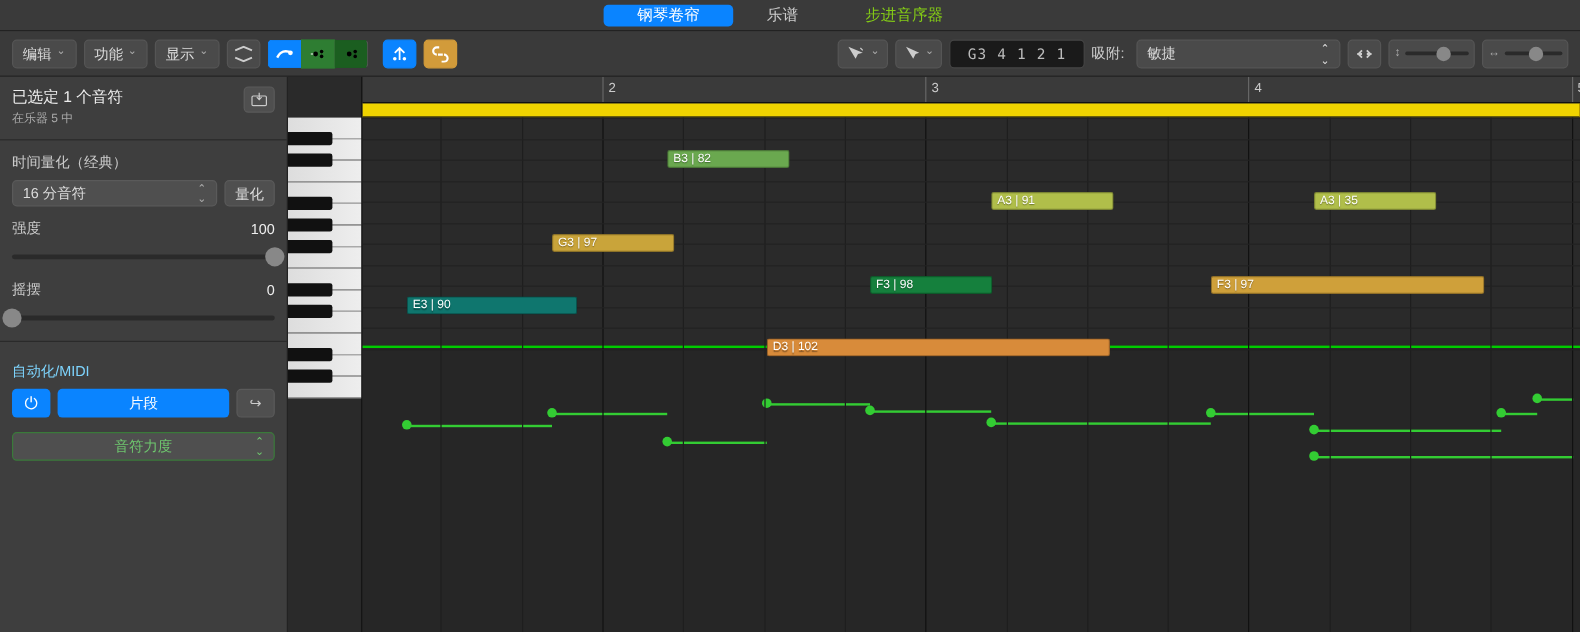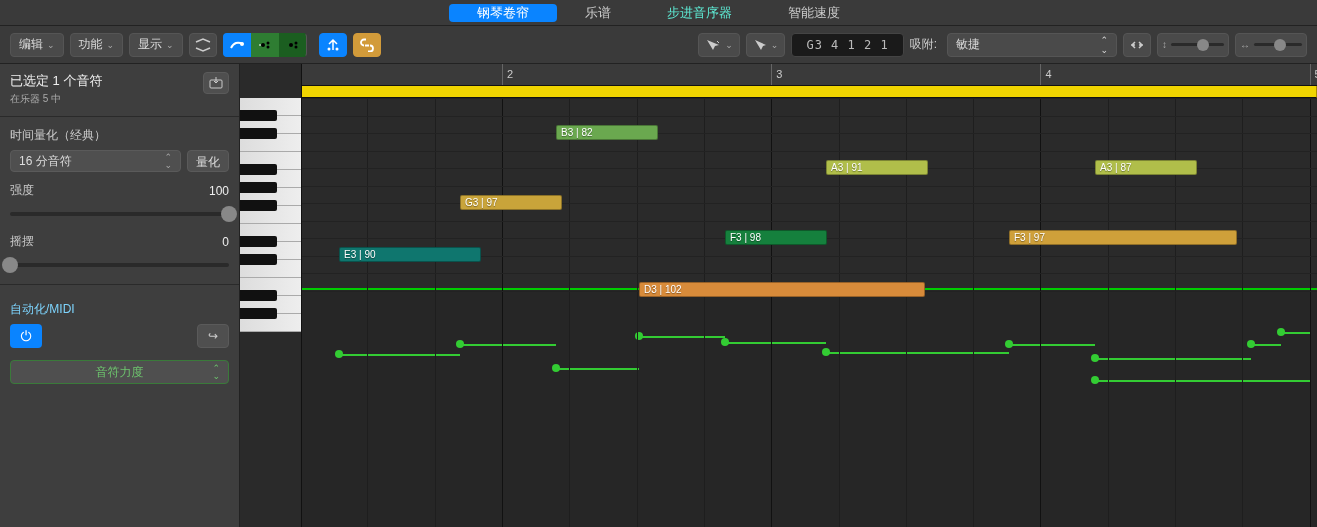--- a/index.html
+++ b/index.html
@@ -2,25 +2,25 @@
 <html><head>
 <meta charset="utf-8">
 <style>
   * { box-sizing: border-box; margin: 0; padding: 0; font-family: -apple-system, "Helvetica Neue", Arial, sans-serif; }
   body { width: 1317px; height: 527px; background: #2a2a2a; color: #ccc; font-size: 12px; overflow: hidden; position: relative; }
 
   
   .topbar { height: 26px; background: #3a3a3a; display: flex; align-items: center; justify-content: center; gap: 0; border-bottom: 1px solid #222; }
   .top-tab { padding: 0 28px; font-size: 13px; color: #ccc; border-radius: 4px; }
   .top-tab.active { background: #0a84ff; color: #fff; }
-  .top-tab.disabled { color: #5eead4; }
+  .top-tab.disabled { color: #84cc16; }
 
   
   .toolbar { height: 38px; background: #3a3a3a; display: flex; align-items: center; padding: 0 10px; gap: 6px; border-bottom: 1px solid #222; }
-  .tb-btn { background: #4a4a4a; border: 1px solid #555; border-radius: 4px; padding: 3px 8px; color: #ddd; font-size: 12px; display: flex; align-items: center; gap: 4px; height: 24px; }
+  .tb-btn { background: #4a4a4a; border: 1px solid #555; border-radius: 4px; padding: 3px 8px; color: #ddd; font-size: 12px; display: flex; gap: 4px; height: 24px; }
   .tb-btn .chev { font-size: 9px; color: #aaa; }
   .tb-icon { width: 28px; height: 24px; border-radius: 4px; display: flex; align-items: center; justify-content: center; font-size: 14px; background: #4a4a4a; border: 1px solid #555; }
   .tb-icon svg { width: 16px; height: 14px; }
   .tb-group { display: flex; gap: 0; }
   .tb-group .tb-icon { border-radius: 0; border-right: none; }
   .tb-group .tb-icon:first-child { border-radius: 4px 0 0 4px; }
   .tb-group .tb-icon:last-child { border-radius: 0 4px 4px 0; border-right: 1px solid #555; }
   .tb-icon.blue { background: #0a84ff; border-color: #0a84ff; color: #fff; }
   .tb-icon.green1 { background: #2e7d32; border-color: #2e7d32; color: #fff; }
   .tb-icon.green2 { background: #1b5e20; border-color: #1b5e20; color: #fff; }
@@ -79,21 +79,20 @@
   .noselect { user-select: none; }
   .flexcol { display:flex; flex-direction:column; }
 </style>
 </head>
 <body class="noselect">
 
 <div class="topbar">
   <div class="top-tab active">钢琴卷帘</div>
   <div class="top-tab">乐谱</div>
   <div class="top-tab disabled">步进音序器</div>
-  <div class="top-tab">智能速度</div>
 </div>
 
 <div class="toolbar">
   <div class="tb-btn">
       <span>编辑</span>
       <span class="chev">⌄</span>
     </div>
   <div class="tb-btn">
       <span>功能</span>
       <span class="chev">⌄</span>
@@ -228,20 +227,21 @@
     </div>
     <div class="slider-row">
       <div class="slider-track">
           <div class="slider-knob" style="left:0%;"></div>
         </div>
     </div>
     <div class="hr"></div>
     <div class="auto-head">自动化/MIDI</div>
     <div class="row">
       <div class="power-btn">⏻</div>
+      <div class="clip-btn">片段</div>
       <div class="arrow-btn">↪</div>
     </div>
     <div class="vel-sel" style="margin-top:6px;">
       <span>音符力度</span>
       <span class="updown">⌃<br>⌄</span>
     </div>
   </div>
 
   <div class="editor">
     <div class="keys" id="keys">
@@ -323,21 +323,21 @@
           <div class="hline" style="top: 70px;"></div>
           <div class="hline" style="top: 87.5px;"></div>
           <div class="hline" style="top: 105px;"></div>
           <div class="hline" style="top: 122.5px;"></div>
           <div class="hline" style="top: 140px;"></div>
           <div class="hline" style="top: 157.5px;"></div>
           <div class="hline" style="top: 175px;"></div>
           <div class="hline" style="top: 192.5px;"></div>
           <div class="note" style="left: 254px; width: 102px; top: 3px; background: rgb(106, 168, 79);">B3 | 82</div>
           <div class="note" style="left: 524px; width: 102px; top: 38px; background: rgb(176, 190, 74);">A3 | 91</div>
-          <div class="note" style="left: 793px; width: 102px; top: 38px; background: rgb(176, 190, 74);">A3 | 87</div>
+          <div class="note" style="left: 793px; width: 102px; top: 38px; background: rgb(176, 190, 74);">A3 | 35</div>
           <div class="note" style="left: 158px; width: 102px; top: 73px; background: rgb(201, 164, 58);">G3 | 97</div>
           <div class="note" style="left: 423px; width: 102px; top: 108px; background: #15803d;">F3 | 98</div>
           <div class="note" style="left: 707px; width: 228px; top: 108px; background: rgb(207, 160, 58);">F3 | 97</div>
           <div class="note" style="left: 37px; width: 142px; top: 125px; background: #0f766e;">E3 | 90</div>
           <div class="note" style="left: 337px; width: 286px; top: 160px; background: rgb(216, 139, 58);">D3 | 102</div>
         </div>
     </div>
   </div>
 </div>
 

